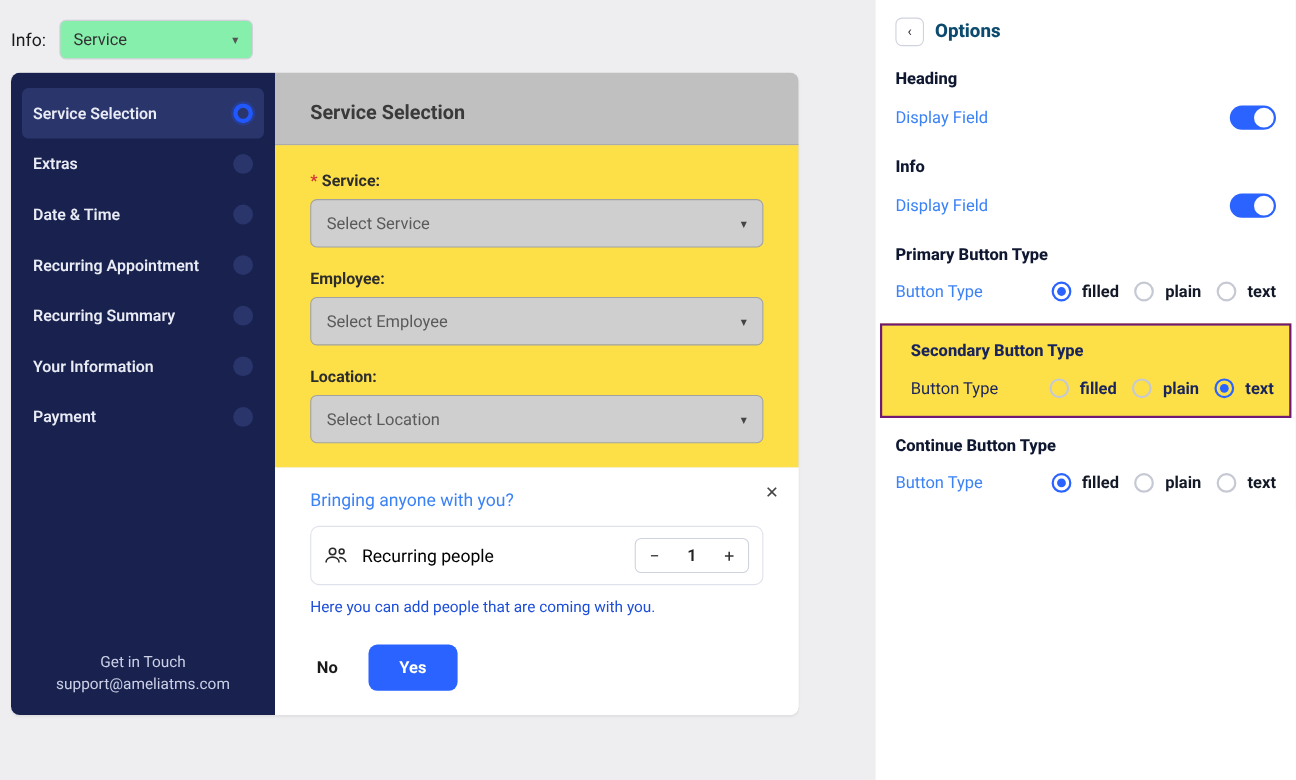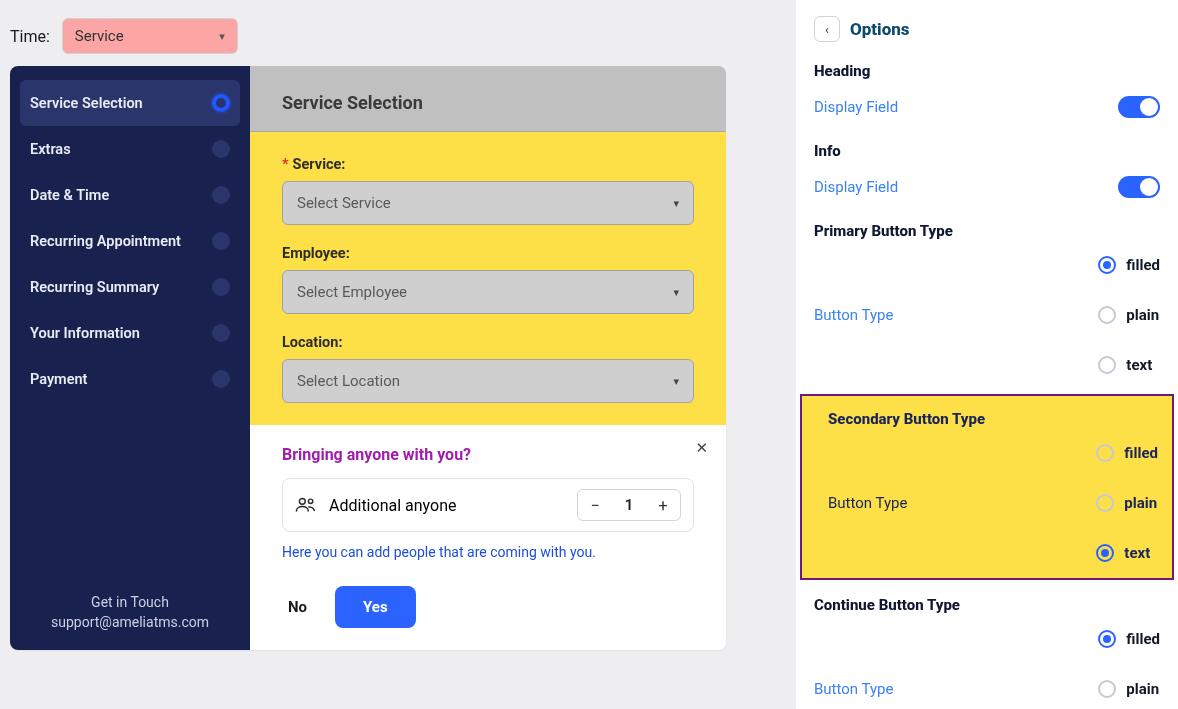--- a/index.html
+++ b/index.html
@@ -1,20 +1,20 @@
 <!DOCTYPE html>
 <html><head>
 <meta charset="utf-8">
 <style>
   * { box-sizing: border-box; margin: 0; padding: 0; font-family: -apple-system, BlinkMacSystemFont, "Segoe UI", Roboto, sans-serif; }
   body { background: #eeeef1; width: 1178px; height: 709px; overflow: hidden; position: relative; }
 
   .topbar { display: flex; align-items: center; padding: 18px 10px 12px 10px; gap: 12px; }
   .topbar-label { font-size: 16px; color: #1a1a1a; }
-  .steps-select { position: relative; width: 176px; background: #fca5a5; border: 1px solid #d0d0d8; border-radius: 6px; padding: 8px 12px; font-size: 15px; color: #333; cursor: pointer; display: flex; align-items: center; justify-content: space-between; }
+  .steps-select { position: relative; width: 176px; background: #86efac; border: 1px solid #d0d0d8; border-radius: 6px; padding: 8px 12px; font-size: 15px; color: #333; cursor: pointer; display: flex; align-items: center; justify-content: space-between; }
   .steps-select .chev { font-size: 11px; color: #555; }
 
   .app { display: flex; padding: 0 10px; gap: 0; }
   .card { display: flex; width: 716px; background: #fff; border-radius: 8px; overflow: hidden; box-shadow: 0 1px 2px rgba(0,0,0,.06); }
 
   .sidebar { width: 240px; background: #19224f; color: #fff; display: flex; flex-direction: column; padding: 14px 10px; }
   .side-item { display: flex; align-items: center; justify-content: space-between; padding: 14px 10px; border-radius: 6px; font-size: 14.5px; font-weight: 600; color: #e9ebf5; cursor: pointer; }
   .side-item.active { background: #2a356b; }
   .side-circle { width: 18px; height: 18px; border-radius: 50%; background: #2a356b; }
   .side-item.active .side-circle { background: transparent; border: 4px solid #2157ff; box-shadow: 0 0 0 2px rgba(33,87,255,.25); }
@@ -28,21 +28,21 @@
   .main-body { padding: 24px 32px 12px 32px; background:#fde047; }
 
   .field { margin-bottom: 20px; }
   .field-label { font-size: 14.5px; font-weight: 700; color: #2d2d2d; margin-bottom: 8px; }
   .req { color: #d23535; margin-right: 4px; }
   .select { display:flex; align-items:center; justify-content:space-between; width: 100%; background: #cfcfcf; border: 1px solid #a2a2a2; border-radius: 6px; padding: 12px 14px; font-size: 15px; color: #5a5a5a; cursor:pointer; }
   .select .chev { font-size: 11px; color: #444; }
 
   .main-lower { background: #fff; padding: 20px 32px 22px 32px; position: relative; }
   .close-x { position: absolute; top: 14px; right: 18px; font-size: 15px; color: #444; cursor: pointer; }
-  .bring-title { font-size: 16px; font-weight: 700; color: #a21caf; margin-bottom: 14px; }
+  .bring-title { font-size: 16px; font-weight: 400; color: #3b82f6; margin-bottom: 14px; }
   .people-row { display:flex; align-items:center; justify-content:space-between; border:1px solid #dfe2ea; border-radius:8px; padding: 10px 12px; }
   .people-left { display:flex; align-items:center; gap:12px; }
   .people-icon { width:22px; height:18px; position:relative; }
   .stepper { display:flex; align-items:center; border:1px solid #cfd3dd; border-radius:6px; overflow:hidden; }
   .step-btn { width:34px; height:30px; display:flex; align-items:center; justify-content:center; cursor:pointer; font-size:16px; color:#333; }
   .step-val { width:34px; text-align:center; font-size:15px; font-weight:600; color:#222; }
   .hint { margin-top: 12px; font-size: 14px; color: #1d4ed8; }
   .actions { display:flex; justify-content:flex-start; gap:22px; align-items:center; margin-top: 26px; }
   .btn-text { background:transparent; border:none; font-size:15px; font-weight:700; color:#1a1a1a; cursor:pointer; padding: 10px 6px; }
   .btn-primary { background:#2a63ff; color:#fff; border:none; border-radius:8px; padding: 12px 28px; font-size:15px; font-weight:700; cursor:pointer; }
@@ -54,39 +54,39 @@
   .panel-title { font-size:17px; font-weight:800; color:#0c4a6e; }
 
   .section-label { font-size:15px; font-weight:800; color:#0f1830; margin: 10px 0 16px 0; }
   .row { display:flex; align-items:center; justify-content:space-between; margin-bottom: 24px; }
   .row-label { font-size:15px; color:#3b82f6; }
 
   .toggle { width:42px; height:22px; background:#2a63ff; border-radius:11px; position:relative; cursor:pointer; }
   .toggle::after { content:""; position:absolute; right:2px; top:2px; width:18px; height:18px; background:#fff; border-radius:50%; }
 
   .radio-group { display:flex; align-items:flex-start; justify-content:space-between; margin-bottom: 20px; }
-  .radio-col { display:flex; flex-direction:column; gap:32px; }
+  .radio-col { display:flex; gap:14px; }
   .radio-item { display:flex; align-items:center; gap:10px; cursor:pointer; }
   .radio { width:18px; height:18px; border-radius:50%; border:2px solid #c6c9d4; position:relative; }
   .radio.checked { border-color:#2a63ff; }
   .radio.checked::after { content:""; position:absolute; left:3px; top:3px; width:8px; height:8px; background:#2a63ff; border-radius:50%; }
   .radio-label { font-size:15px; font-weight:700; color:#121826; }
 
   .highlight-box { border:2px solid #701a75; background:#fde047; padding: 14px 14px 10px 26px; margin: 0 -14px 16px -14px; }
   .highlight-box .section-label { color:#1a245c; margin-top: 0; }
   .highlight-box .radio-label { color:#1a245c; }
   .highlight-box .row-label { color:#1a245c; }
 
   svg { display:block; }
 </style>
 </head>
 <body>
 
 <div class="topbar">
-  <span class="topbar-label">Time:</span>
+  <span class="topbar-label">Info:</span>
   <div class="steps-select">
     <span>Service</span>
     <span class="chev">▾</span>
   </div>
 </div>
 
 <div class="app">
   <div class="card">
     <div class="sidebar">
       <div class="side-item active">
@@ -159,21 +159,21 @@
             <span class="people-icon">
               <svg viewBox="0 0 24 18" width="22" height="18">
                   <g fill="none" stroke="#2b2b2b" stroke-width="1.6">
                     <circle cx="8" cy="5" r="3.2"></circle>
                     <path d="M1.5 16c0-3.4 2.9-5.4 6.5-5.4s6.5 2 6.5 5.4"></path>
                     <circle cx="17" cy="5" r="2.4"></circle>
                     <path d="M14.5 11.2c2.7-.4 6 .9 6.8 4.3"></path>
                   </g>
                 </svg>
             </span>
-            <span>Additional anyone</span>
+            <span>Recurring people</span>
           </div>
           <div class="stepper">
             <div class="step-btn">−</div>
             <div class="step-val">1</div>
             <div class="step-btn">+</div>
           </div>
         </div>
         <div class="hint">Here you can add people that are coming with you.</div>
         <div class="actions">
           <button class="btn-text">No</button>

